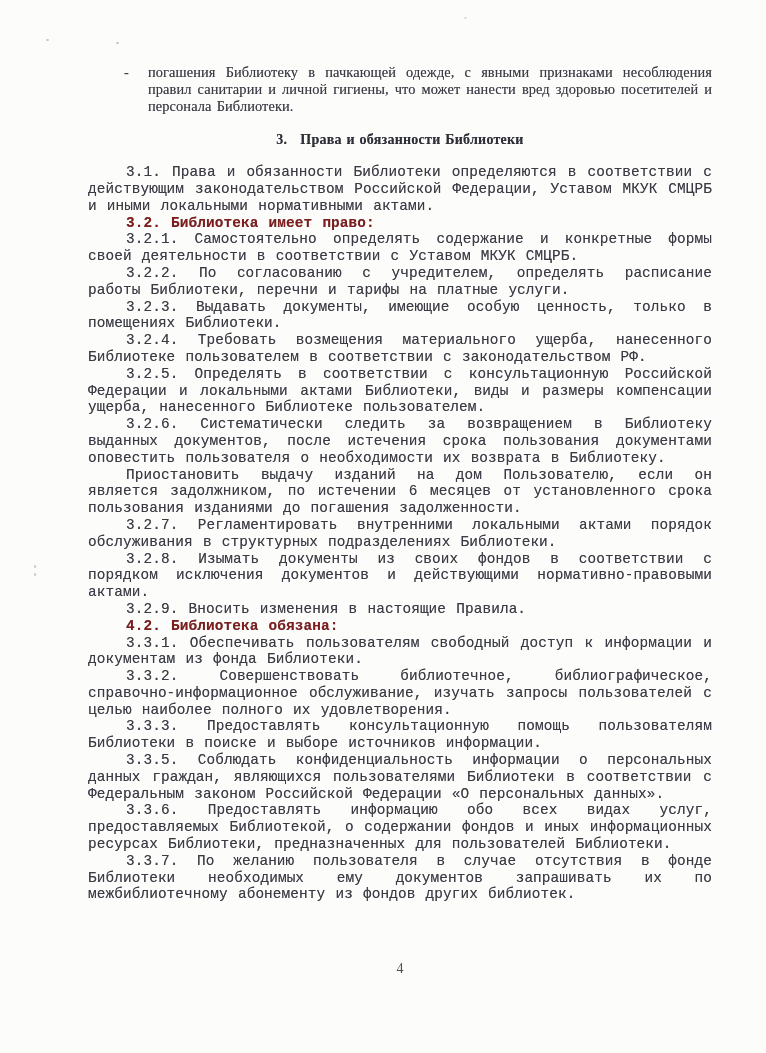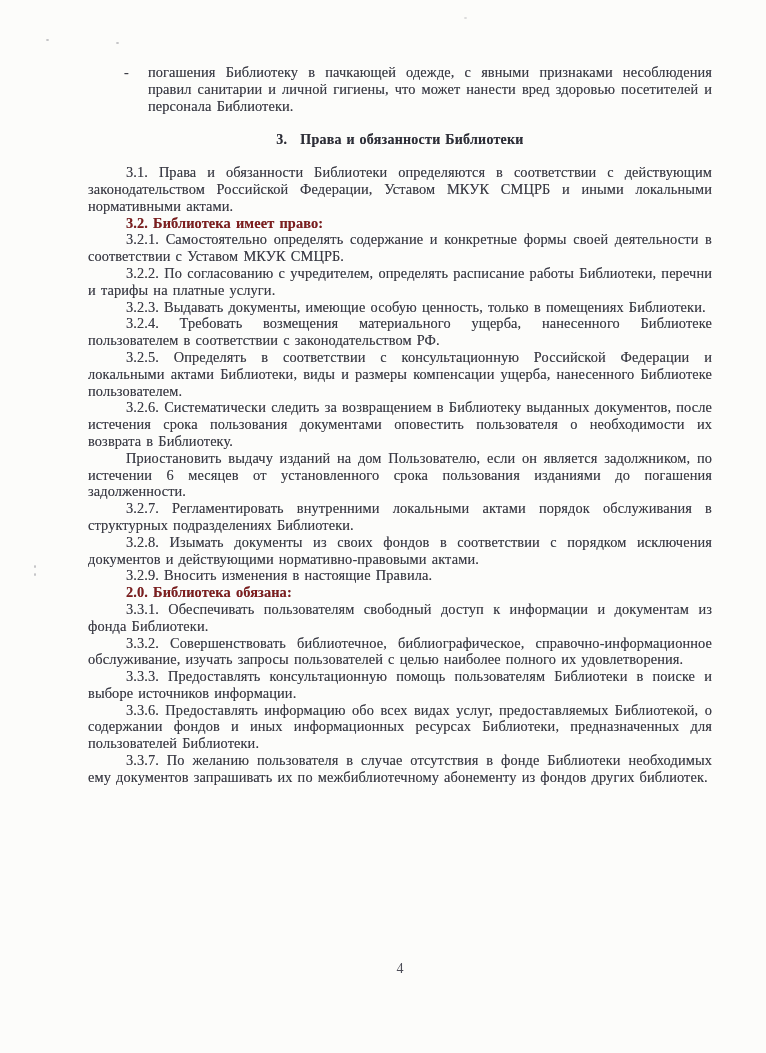--- a/index.html
+++ b/index.html
@@ -39,20 +39,21 @@
     text-align: center;
     margin: 18px 0 15px 0;
     color: #2d2e37;
     letter-spacing: 0.25px;
     word-spacing: 1px;
   }
   h2.section-heading .num { margin-right: 13px; }
   .content p {
     margin: 0;
     text-indent: 38px;
+    font-family: Liberation Mono, monospace;
   }
   .content p.bold {
     font-weight: bold;
     color: #7f1d1d;
   }
   .page-number {
     position: absolute;
     top: 961px;
     left: 88px;
     width: 624px;
@@ -98,24 +99,25 @@
     <p>3.2.1. Самостоятельно определять содержание и конкретные формы своей деятельности в соответствии с Уставом МКУК СМЦРБ.</p>
     <p>3.2.2. По согласованию с учредителем, определять расписание работы Библиотеки, перечни и тарифы на платные услуги.</p>
     <p>3.2.3. Выдавать документы, имеющие особую ценность, только в помещениях Библиотеки.</p>
     <p>3.2.4. Требовать возмещения материального ущерба, нанесенного Библиотеке пользователем в соответствии с законодательством РФ.</p>
     <p>3.2.5. Определять в соответствии с консультационную Российской Федерации и локальными актами Библиотеки, виды и размеры компенсации ущерба, нанесенного Библиотеке пользователем.</p>
     <p>3.2.6. Систематически следить за возвращением в Библиотеку выданных документов, после истечения срока пользования документами оповестить пользователя о необходимости их возврата в Библиотеку.</p>
     <p>Приостановить выдачу изданий на дом Пользователю, если он является задолжником, по истечении 6 месяцев от установленного срока пользования изданиями до погашения задолженности.</p>
     <p>3.2.7. Регламентировать внутренними локальными актами порядок обслуживания в структурных подразделениях Библиотеки.</p>
     <p>3.2.8. Изымать документы из своих фондов в соответствии с порядком исключения документов и действующими нормативно-правовыми актами.</p>
     <p>3.2.9. Вносить изменения в настоящие Правила.</p>
-    <p class="bold">2.0. Библиотека обязана:</p>
+    <p class="bold">4.2. Библиотека обязана:</p>
     <p>3.3.1. Обеспечивать пользователям свободный доступ к информации и документам из фонда Библиотеки.</p>
     <p>3.3.2. Совершенствовать библиотечное, библиографическое, справочно-информационное обслуживание, изучать запросы пользователей с целью наиболее полного их удовлетворения.</p>
     <p>3.3.3. Предоставлять консультационную помощь пользователям Библиотеки в поиске и выборе источников информации.</p>
+    <p>3.3.5. Соблюдать конфиденциальность информации о персональных данных граждан, являющихся пользователями Библиотеки в соответствии с Федеральным законом Российской Федерации «О персональных данных».</p>
     <p>3.3.6. Предоставлять информацию обо всех видах услуг, предоставляемых Библиотекой, о содержании фондов и иных информационных ресурсах Библиотеки, предназначенных для пользователей Библиотеки.</p>
     <p>3.3.7. По желанию пользователя в случае отсутствия в фонде Библиотеки необходимых ему документов запрашивать их по межбиблиотечному абонементу из фондов других библиотек.</p>
 
   </div>
 
   <div class="page-number">4</div>
 
 </div>
 
 </body></html>

